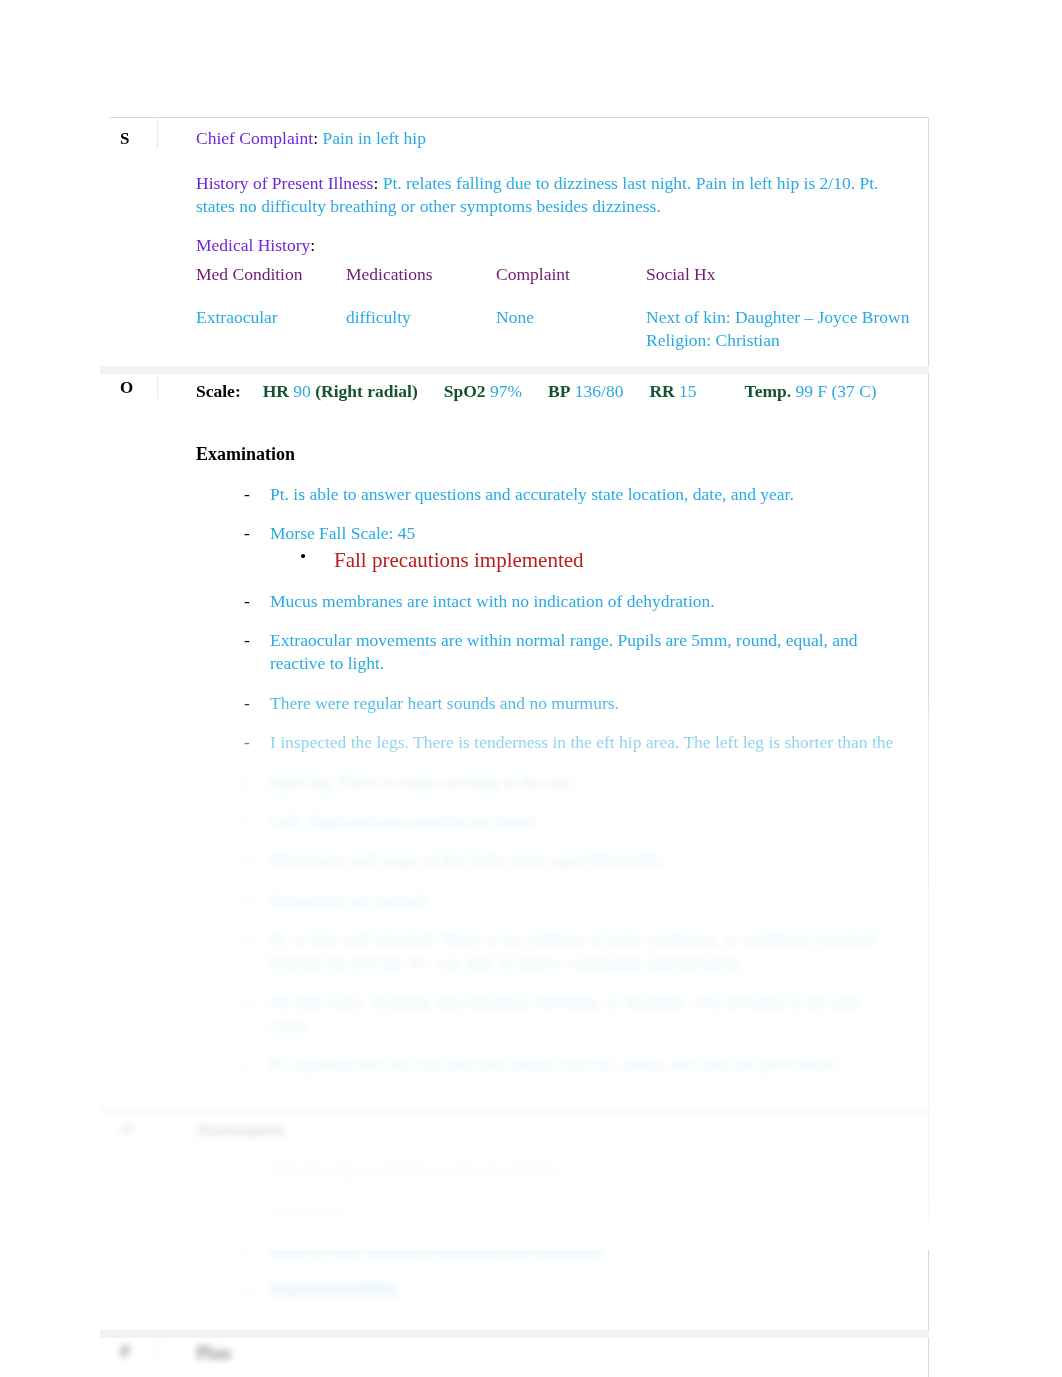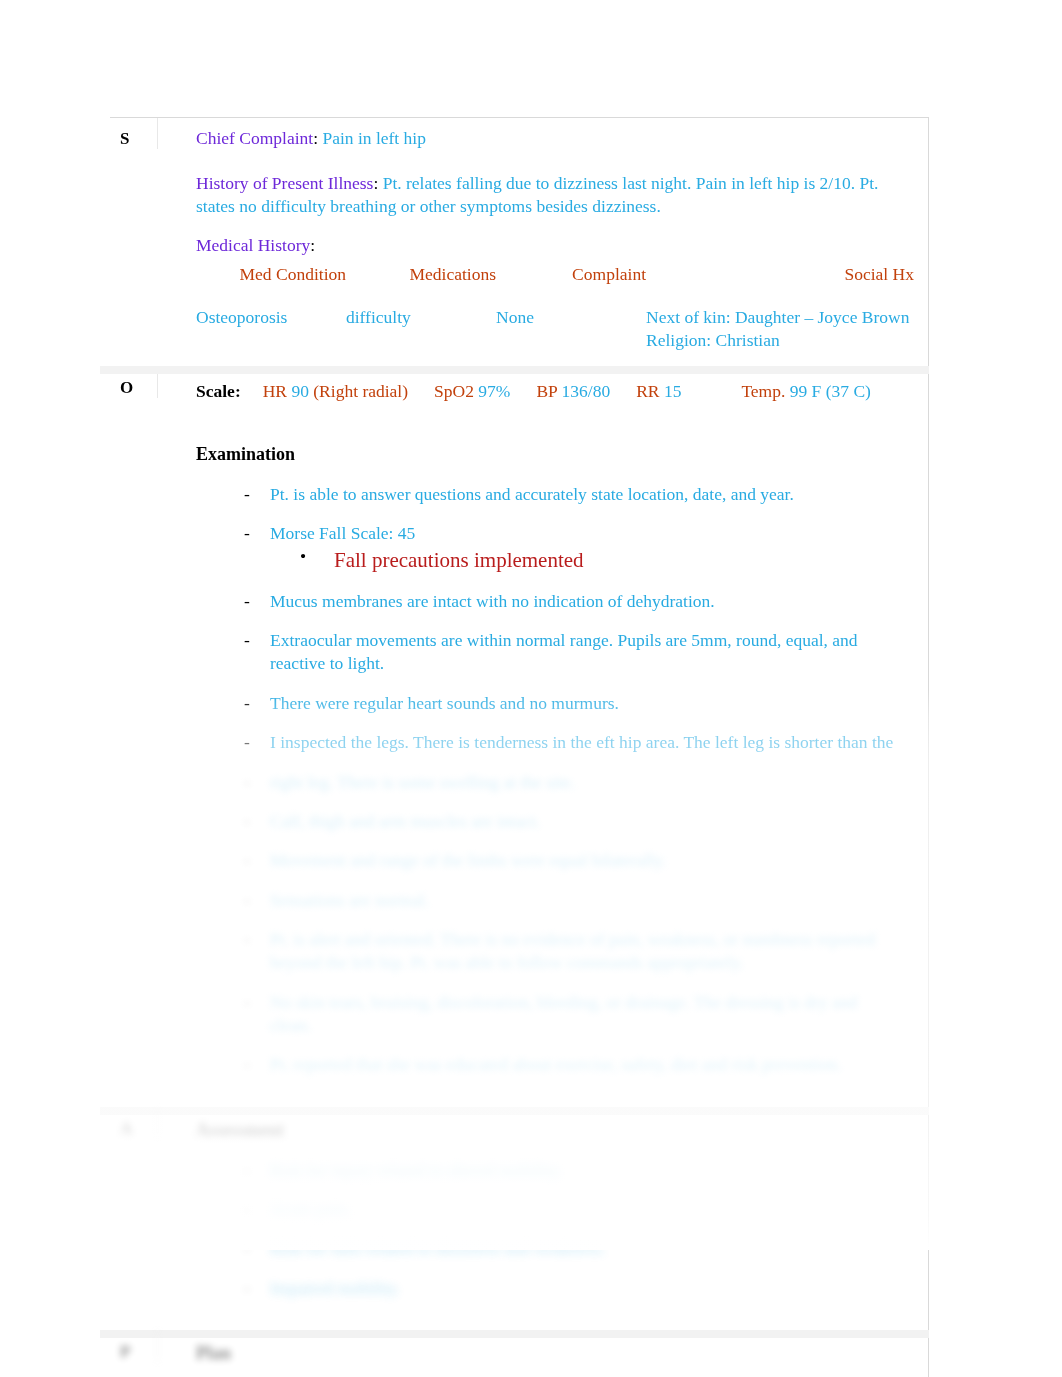--- a/index.html
+++ b/index.html
@@ -87,41 +87,40 @@
 
   
   .mh-grid {
     display: grid;
     grid-template-columns: 150px 150px 150px auto;
     font-size: 17.5px;
     line-height: 1.33;
     margin-top: 6px;
   }
   .mh-head {
-    color: #c2410c;
+    color: #701a75;
     padding-bottom: 19px;
-    text-align: right;
   }
   .mh-cell {
     color: #29ABE2;
   }
   .mh-cell div { white-space: nowrap; }
 
   
   .vitals-line {
     display: flex;
     align-items: baseline;
     font-size: 17.5px;
     white-space: nowrap;
     padding-top: 4px;
   }
   .vitals-label { font-weight: bold; margin-right: 22px; }
   .vit { margin-right: 26px; }
-  .vit.gap-wide { margin-right: 60px; }
-  .vit .k { color: #c2410c; }
+  .vit.gap-wide { margin-right: 48px; }
+  .vit .k { color: #14532d; font-weight: bold; }
   .vit .v { color: #29ABE2; }
 
   
   .exam-head {
     font-weight: bold;
     font-size: 18px;
     margin-top: 40px;
     margin-bottom: 2px;
   }
 
@@ -214,21 +213,21 @@
         <p class="para">
           <span class="lbl">Medical History</span><span class="blk">:</span>
         </p>
 
         <div class="mh-grid">
           <div class="mh-head">Med Condition</div>
           <div class="mh-head">Medications</div>
           <div class="mh-head">Complaint</div>
           <div class="mh-head">Social Hx</div>
 
-          <div class="mh-cell">Osteoporosis</div>
+          <div class="mh-cell">Extraocular</div>
           <div class="mh-cell">difficulty</div>
           <div class="mh-cell">None</div>
           <div class="mh-cell">
             <div>Next of kin: Daughter – Joyce Brown</div>
             <div>Religion: Christian</div>
           </div>
         </div>
 
       </div>
     </div>

